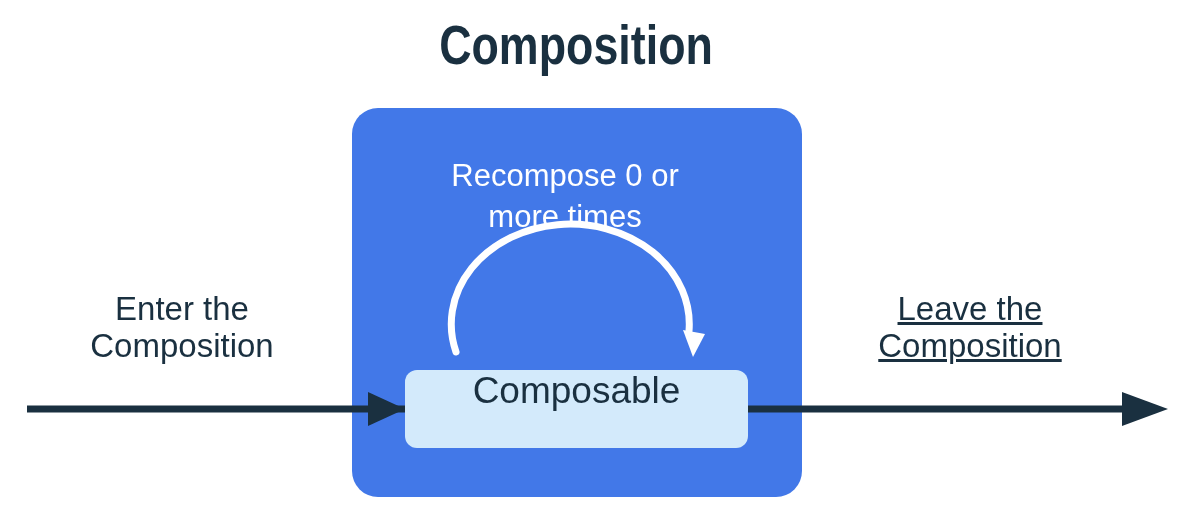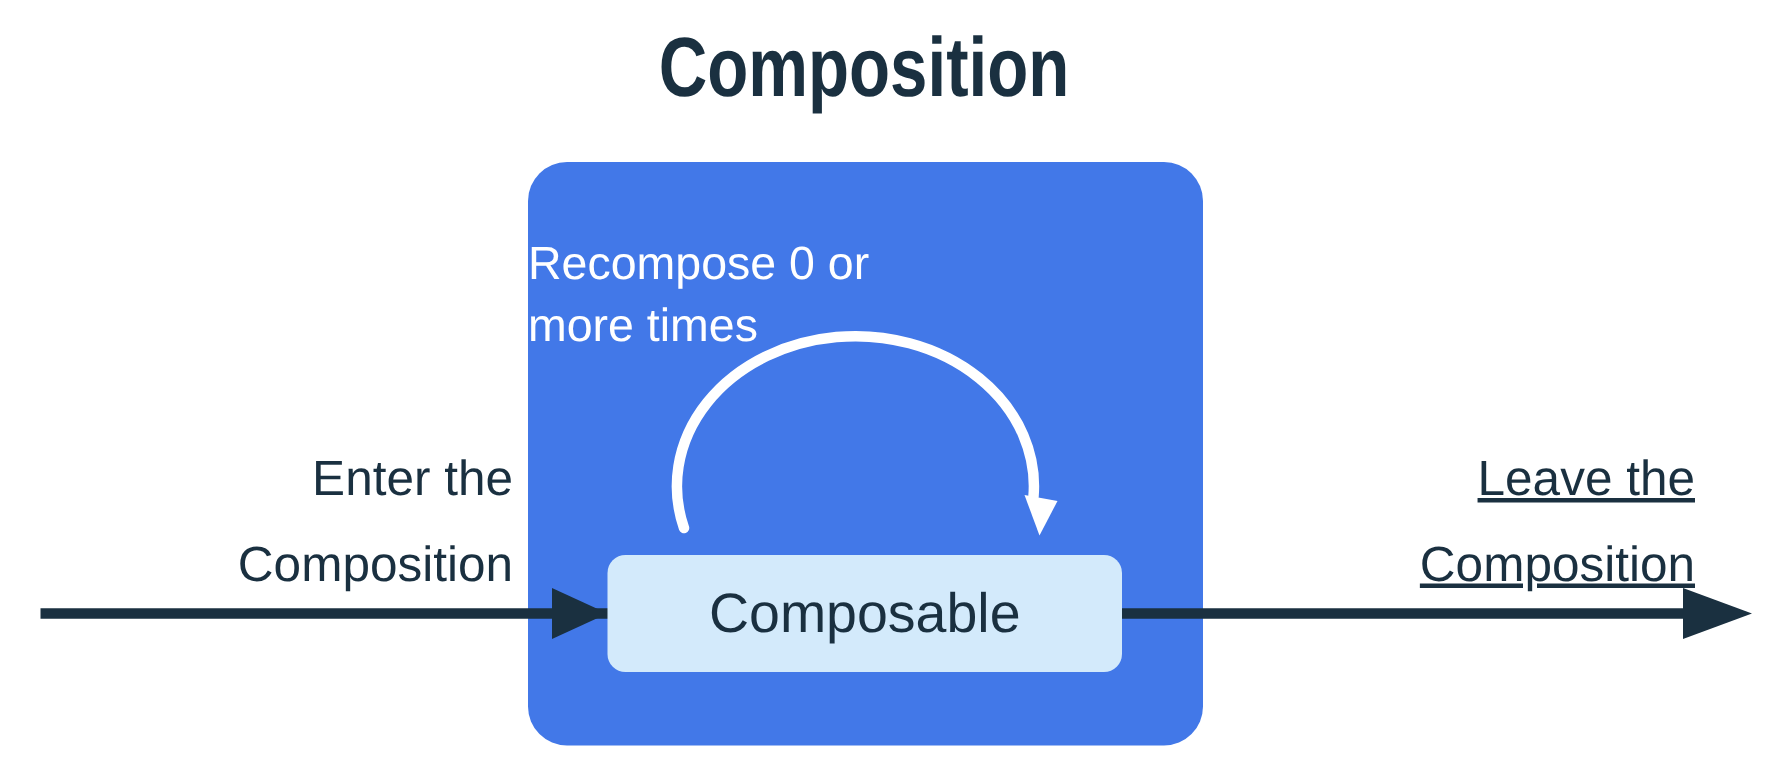--- a/index.html
+++ b/index.html
@@ -33,39 +33,39 @@
   }
   .shape-layer{
     position:absolute;left:0;top:0;width:1191px;height:512px;
     z-index:2;pointer-events:none;
   }
   .flow-line{stroke:var(--ink);stroke-width:7;}
   .ink-fill{fill:var(--ink);}
   .arc{fill:none;stroke:var(--arc-white);stroke-width:7;stroke-linecap:round;}
   .arc-head{fill:var(--arc-white);}
   .recompose-label{
-    position:absolute;left:352px;top:155px;width:450px;
-    color:var(--arc-white);
+    position:absolute;left:340px;top:155px;width:450px;
+    text-align:center;color:var(--arc-white);
     font-size:31px;line-height:41px;white-space:pre-line;
     z-index:4;
   }
   .composable-box{
     position:absolute;left:405px;top:370px;width:343px;height:78px;
     background:var(--composable-light);
     border-radius:12px;
-    display:flex;align-items:center;justify-content:center;
+    display:flex;align-items:flex-start;justify-content:center;
     z-index:3;
   }
   .composable-text{
     font-size:37px;color:var(--ink);
   }
   .label{
     position:absolute;top:290px;width:320px;
-    text-align:right;color:var(--ink);
-    font-size:33px;line-height:57px;white-space:pre-line;
+    text-align:center;color:var(--ink);
+    font-size:33px;line-height:37px;white-space:pre-line;
     z-index:4;
   }
   .enter-label{left:22px;}
   .leave-label{left:810px;text-decoration:underline;}
 </style>
 </head>
 <body>
 
 <div class="canvas">
 

